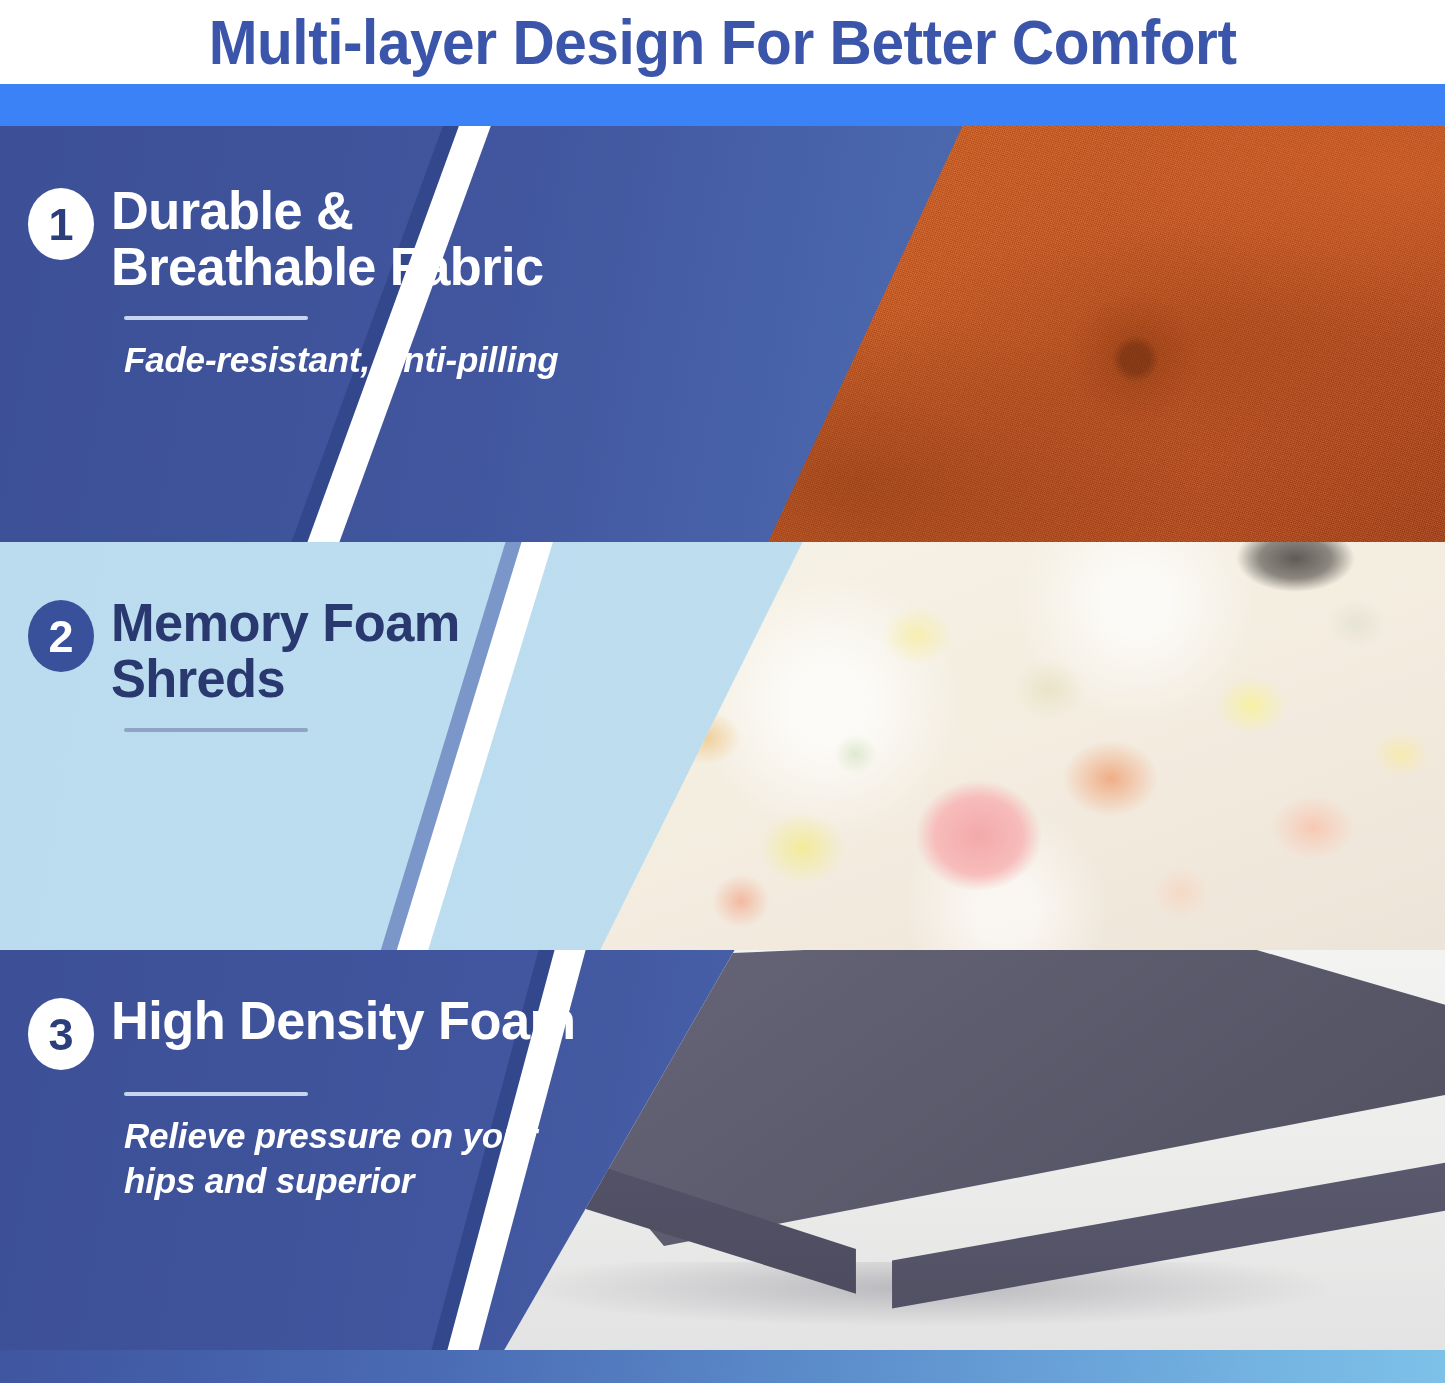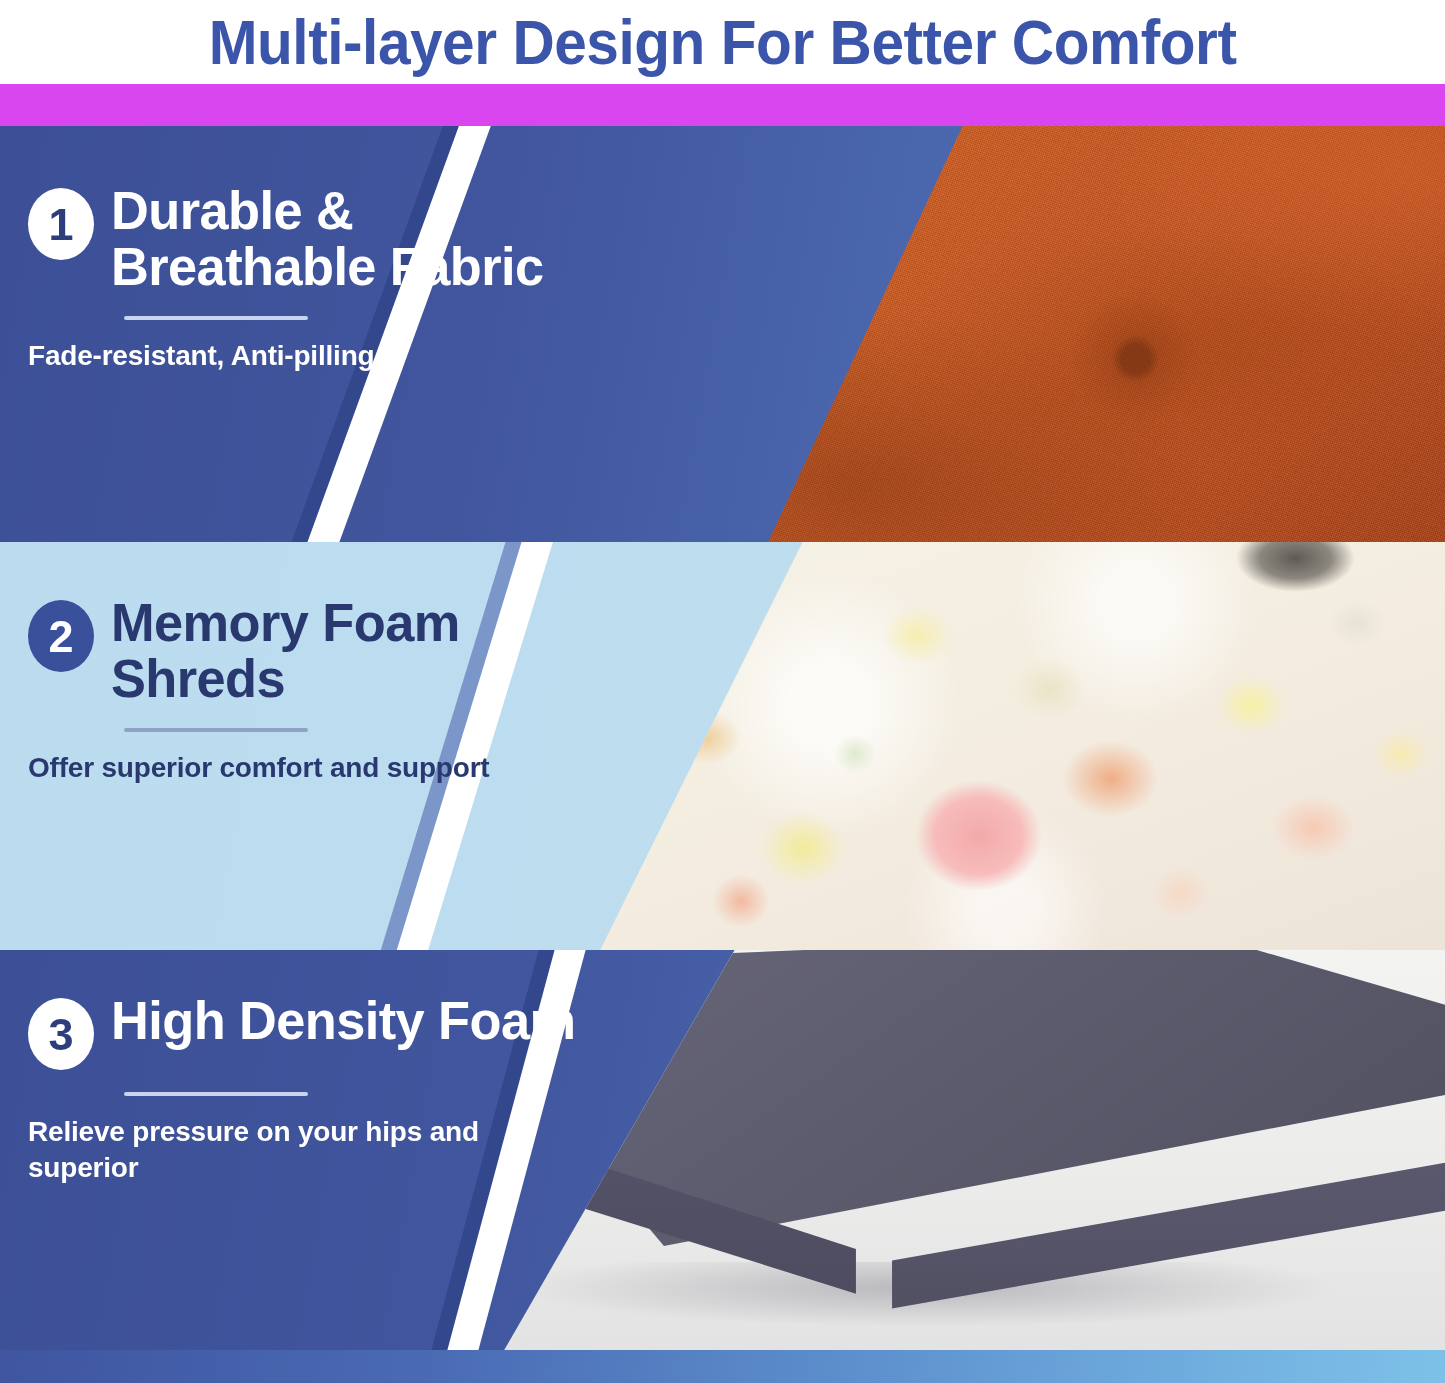--- a/index.html
+++ b/index.html
@@ -7,21 +7,21 @@
     background: #ffffff;
   }
   body {
     width: 1445px; height: 1383px;
     font-family: "Liberation Sans", "DejaVu Sans", sans-serif;
     overflow: hidden;
   }
   .poster {
     position: relative;
     width: 1445px; height: 1383px;
-    background: #d946ef;
+    background: #3b82f6;
     overflow: hidden;
   }
 
   
   .title-bar {
     position: absolute;
     left: 0; top: 0;
     width: 1445px; height: 84px;
     display: flex;
     align-items: center;
@@ -124,25 +124,27 @@
   .rule {
     height: 4px;
     width: 184px;
     margin: 22px 0 18px 96px;
     border-radius: 2px;
   }
   .rule-on-dark  { background: #c7d6ee; }
   .rule-on-light { background: #8fa3c4; }
 
   .sub {
-    font-size: 28px;
+    margin-left: 96px;
+    font-size: 35px;
     font-weight: bold;
     line-height: 1.28;
     letter-spacing: -0.2px;
     max-width: 470px;
+    font-style: italic;
   }
   .sub-on-dark  { color: #ffffff; }
   .sub-on-light { color: #29386e; }
 
   
   .bottom-strip {
     position: absolute;
     left: 0; bottom: 0;
     width: 1445px; height: 33px;
     background: linear-gradient(95deg, #3f55a0 0%, #4a6bb4 30%, #5f93cf 62%, #74b4e2 88%, #7dc1e8 100%);
@@ -217,21 +219,20 @@
 
     <div class="diag-accent" style="left:530px; background:#7b96c8; transform: rotate(17deg); transform-origin: top left;"></div>
     <div class="diag-white" style="left:546px; transform: rotate(17deg); transform-origin: top left;"></div>
 
     <div class="content" style="top:52px;">
       <div class="head-row">
         <div class="badge badge-dark">2</div>
         <div class="heading heading-on-light">Memory Foam Shreds</div>
       </div>
       <div class="rule rule-on-light"></div>
-      <div class="sub sub-on-light">Offer superior comfort and support</div>
     </div>
   </div>
 
   <div class="panel" id="panel-3">
     <div class="panel-bg bg-dark"></div>
 
     <div class="photo" style="width:960px; clip-path: polygon(100% 0, 100% 100%, 2% 100%, 26% 0);">
       <div class="photo-inner" style="
         background:
           linear-gradient(180deg, #f3f3f2 0%, #ececeb 55%, #e3e3e3 100%);

